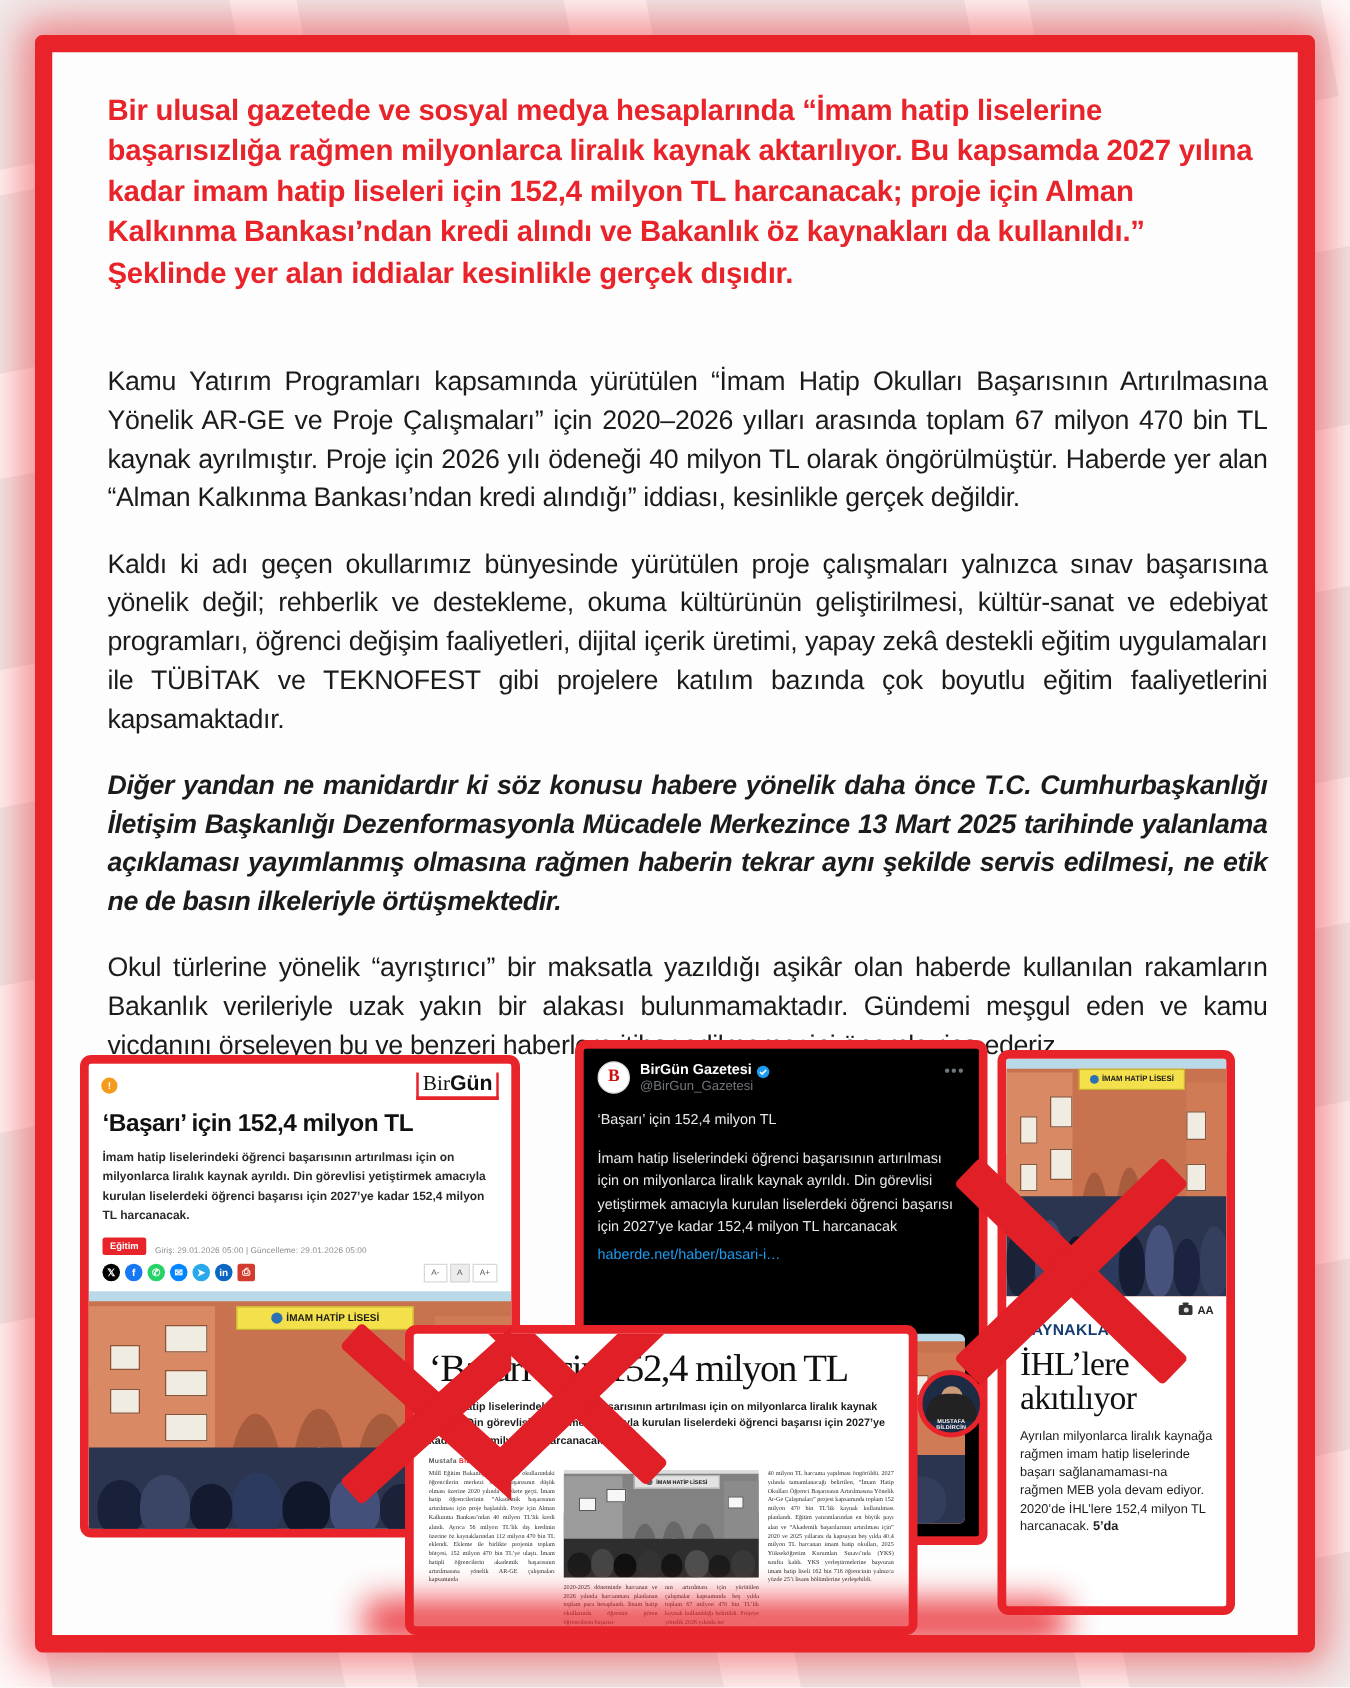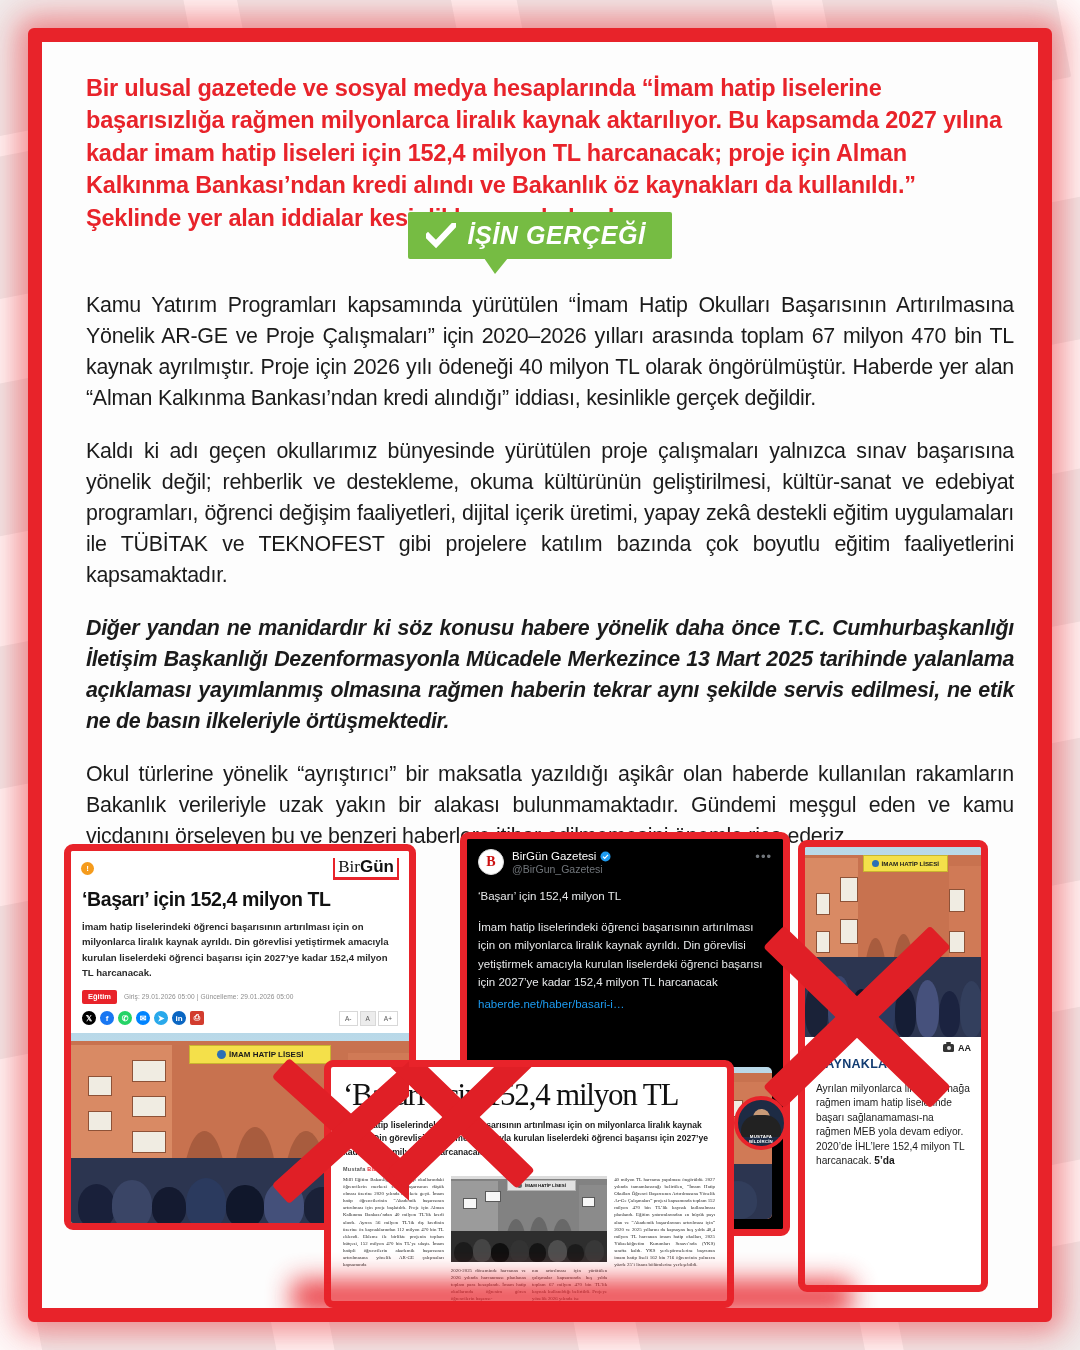--- a/index.html
+++ b/index.html
@@ -164,21 +164,21 @@
     letter-spacing: -0.4px;
   }
   .web-lede {
     padding: 8px 11px 0 11px;
     font-size: 9.6px;
     line-height: 1.62;
     color: #2a2a2a;
     font-weight: bold;
   }
   .web-meta {
-    display: flex; align-items: center; gap: 7px;
+    display: flex; align-items: flex-end; gap: 7px;
     padding: 9px 11px 0 11px;
   }
   .tag-edu {
     background: #e8232a; color: #fff; font-size: 7.5px; font-weight: bold;
     padding: 2.5px 6px; border-radius: 2px;
   }
   .meta-dates { font-size: 6.6px; color: #8d8d8d; letter-spacing: 0.1px; }
   .web-share {
     display: flex; align-items: center; gap: 4px;
     padding: 7px 11px 7px 11px;
@@ -246,21 +246,21 @@
   .card-x { left: 418px; top: 0px; width: 330px; height: 404px; background:#000; }
   .x-inner { background: #000; width: 100%; height: 100%; position: relative; }
   .x-head { display: flex; align-items: flex-start; gap: 8px; padding: 10px 11px 0 11px; }
   .x-av {
     width: 26px; height: 26px; border-radius: 50%; background: #fff;
     border: 1px solid #ddd; flex: none;
     display: flex; align-items: center; justify-content: center;
     font-family: "Liberation Serif", serif; font-weight: bold; font-size: 14px; color:#c11;
   }
   .x-names { flex: 1; line-height: 1.25; }
-  .x-nm { color: #fff; font-size: 11.5px; font-weight: normal; display: flex; align-items: center; gap: 4px; }
+  .x-nm { color: #fff; font-size: 11.5px; font-weight: bold; display: flex; align-items: flex-end; gap: 4px; }
   .x-vf { width: 11px; height: 11px; }
   .x-hd { color: #71767b; font-size: 10.5px; }
   .x-dots { color: #71767b; font-size: 13px; letter-spacing: 1px; }
   .x-t1 { color: #e7e9ea; font-size: 11.5px; padding: 13px 11px 0 11px; }
   .x-t2 { color: #e7e9ea; font-size: 11.5px; line-height: 1.62; padding: 16px 11px 0 11px; }
   .x-link { color: #1d9bf0; font-size: 11.5px; padding: 6px 11px 0 11px; }
 
   
   .author-bubble {
     position: absolute;
@@ -359,28 +359,20 @@
   <i style="left:900px;  top:1255px; width:230px; height:130px;"></i>
   <i style="left:80px;   top:1180px; width:200px; height:90px;"></i>
 </div>
 
 <div class="red-frame"></div>
 
 <div class="sheet">
 
   <div class="claim">Bir ulusal gazetede ve sosyal medya hesaplarında “İmam hatip liselerine başarısızlığa rağmen milyonlarca liralık kaynak aktarılıyor. Bu kapsamda 2027 yılına kadar imam hatip liseleri için 152,4 milyon TL harcanacak; proje için Alman Kalkınma Bankası’ndan kredi alındı ve Bakanlık öz kaynakları da kullanıldı.” Şeklinde yer alan iddialar kesinlikle gerçek dışıdır.</div>
 
-  <div class="badge-wrap">
-    <div class="badge">
-      <svg class="tick" width="30" height="26" viewBox="0 0 30 26">
-        <path d="M2 13 L10 21 L28 2" stroke="#ffffff" stroke-width="6" fill="none" stroke-linecap="square"></path>
-      </svg>
-      <span class="badge-text">İŞİN GERÇEĞİ</span>
-    </div>
-  </div>
 
   <div class="body-copy">
     <p>Kamu Yatırım Programları kapsamında yürütülen “İmam Hatip Okulları Başarısının Artırılmasına Yönelik AR-GE ve Proje Çalışmaları” için 2020–2026 yılları arasında toplam 67 milyon 470 bin TL kaynak ayrılmıştır. Proje için 2026 yılı ödeneği 40 milyon TL olarak öngörülmüştür. Haberde yer alan “Alman Kalkınma Bankası’ndan kredi alındığı” iddiası, kesinlikle gerçek değildir.</p>
     <p>Kaldı ki adı geçen okullarımız bünyesinde yürütülen proje çalışmaları yalnızca sınav başarısına yönelik değil; rehberlik ve destekleme, okuma kültürünün geliştirilmesi, kültür-sanat ve edebiyat programları, öğrenci değişim faaliyetleri, dijital içerik üretimi, yapay zekâ destekli eğitim uygulamaları ile TÜBİTAK ve TEKNOFEST gibi projelere katılım bazında çok boyutlu eğitim faaliyetlerini kapsamaktadır.</p>
     <p class="emph">Diğer yandan ne manidardır ki söz konusu habere yönelik daha önce T.C. Cumhurbaşkanlığı İletişim Başkanlığı Dezenformasyonla Mücadele Merkezince 13 Mart 2025 tarihinde yalanlama açıklaması yayımlanmış olmasına rağmen haberin tekrar aynı şekilde servis edilmesi, ne etik ne de basın ilkeleriyle örtüşmektedir.</p>
     <p>Okul türlerine yönelik “ayrıştırıcı” bir maksatla yazıldığı aşikâr olan haberde kullanılan rakamların Bakanlık verileriyle uzak yakın bir alakası bulunmamaktadır. Gündemi meşgul eden ve kamu vicdanını örseleyen bu ve benzeri haberlere itibar edilmemesini önemle rica ederiz.</p>
   </div>
 
   <div class="collage">
 
@@ -625,20 +617,24 @@
           </div>
         </div>
       </div>
 
       <div class="pp-credit">
         <span class="cam"></span>
         <span>AA</span>
       </div>
 
       <div class="pp-kicker">KAYNAKLAR</div>
+      <div class="pp-head">
+        <div>İHL’lere</div>
+        <div>akıtılıyor</div>
+      </div>
       <div class="pp-body">
         <span>Ayrılan milyonlarca liralık kaynağa rağmen imam hatip liselerinde başarı sağlanamaması-na rağmen MEB yola devam ediyor. 2020’de İHL’lere 152,4 milyon TL harcanacak. </span><b>5’da</b>
       </div>
     </div>
 
   </div>
 
   <div class="glow-bottom"></div>
 </div>
 

